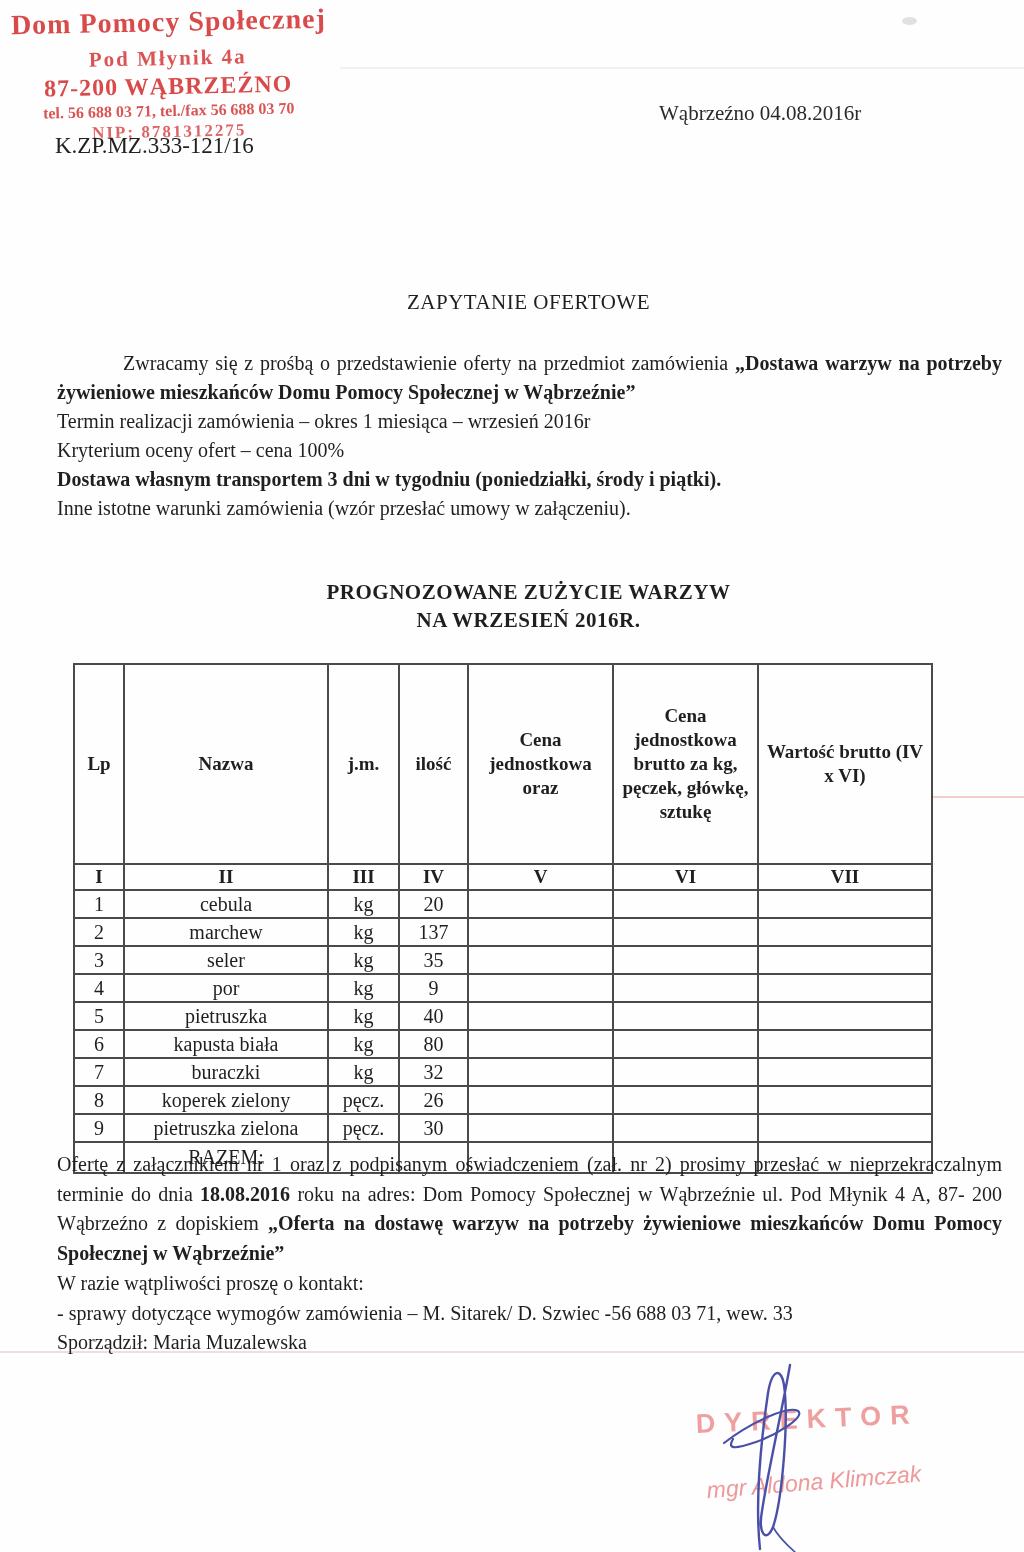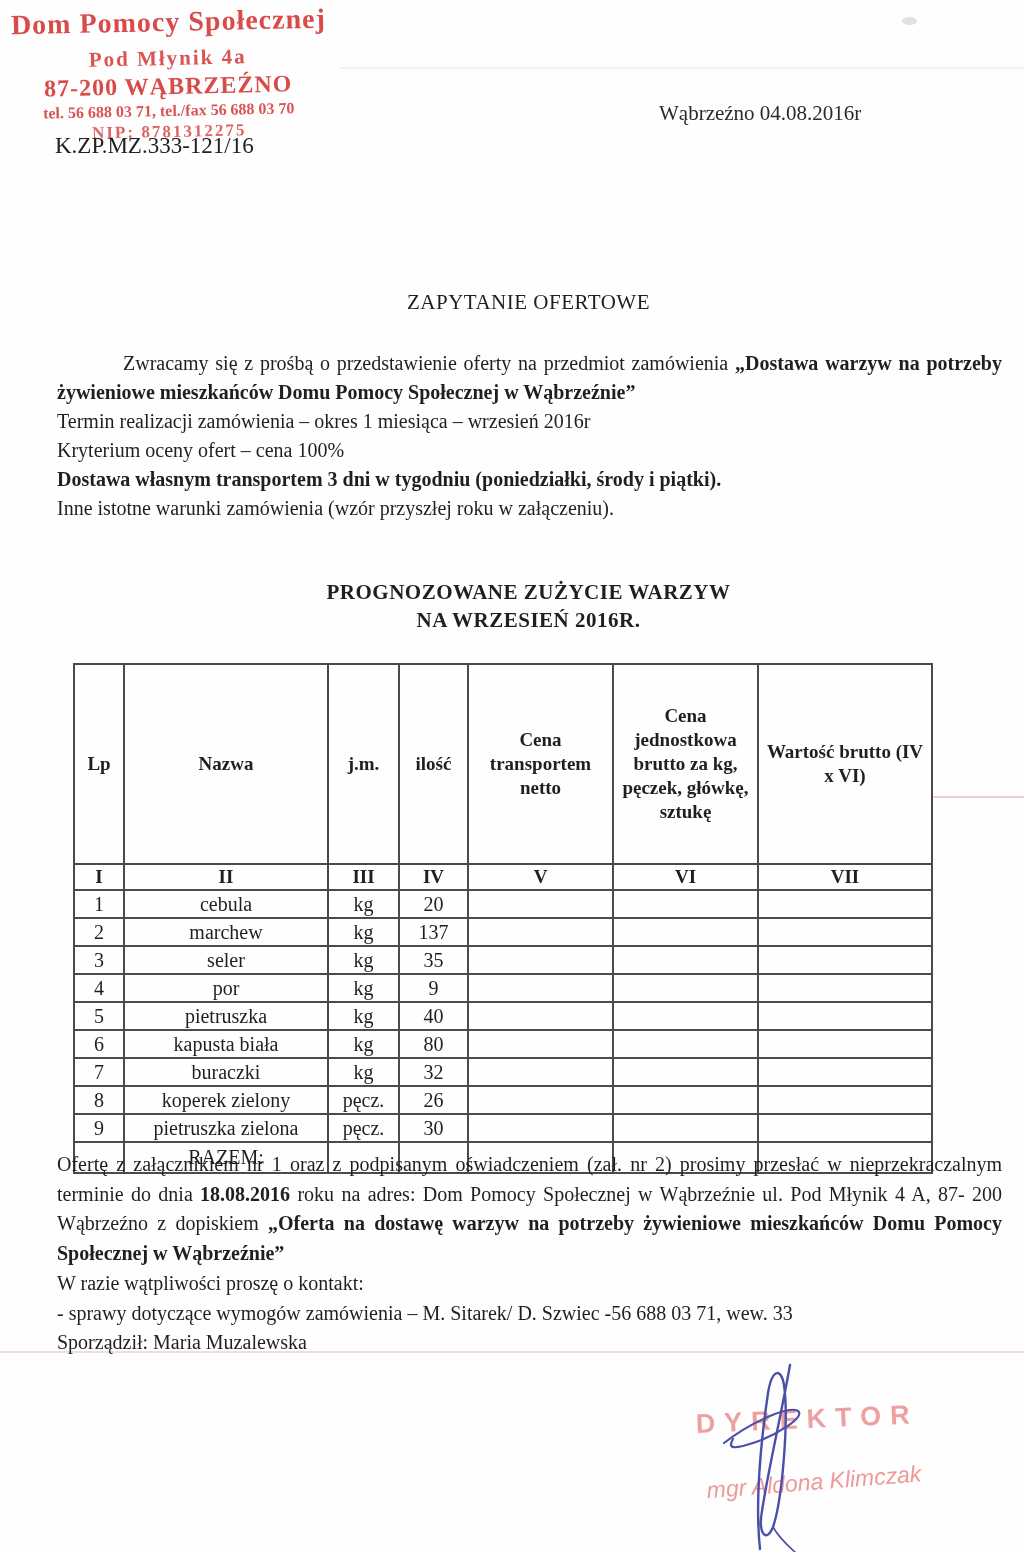--- a/index.html
+++ b/index.html
@@ -96,21 +96,21 @@
   <div class="refnum">K.ZP.MZ.333-121/16</div>
   <div class="dateline">Wąbrzeźno  04.08.2016r</div>
 
   <div class="doc-title">ZAPYTANIE OFERTOWE</div>
 
   <div class="intro">
     <p class="lead"><span>Zwracamy się z prośbą o przedstawienie oferty na  przedmiot zamówienia </span><span class="b">„Dostawa warzyw na potrzeby żywieniowe mieszkańców Domu Pomocy Społecznej w Wąbrzeźnie”</span></p>
     <div>Termin realizacji zamówienia – okres 1 miesiąca – wrzesień 2016r</div>
     <div>Kryterium oceny ofert – cena 100%</div>
     <div class="b">Dostawa własnym transportem 3 dni w tygodniu (poniedziałki, środy i piątki).</div>
-    <div>Inne istotne warunki zamówienia (wzór przyszłej roku w załączeniu).</div>
+    <div>Inne istotne warunki zamówienia (wzór przesłać umowy w załączeniu).</div>
   </div>
 
   <div class="forecast-title">
     <div>PROGNOZOWANE ZUŻYCIE WARZYW</div>
     <div>NA WRZESIEŃ 2016R.</div>
   </div>
 
   <table class="forecast">
     <colgroup>
       <col class="col-lp">
@@ -120,21 +120,21 @@
       <col class="col-netto">
         <col class="col-brutto">
         <col class="col-wartosc">
     </colgroup>
     <thead>
       <tr>
         <th>Lp</th>
         <th>Nazwa</th>
         <th>j.m.</th>
         <th>ilość</th>
-        <th>Cena transportem netto</th>
+        <th>Cena jednostkowa oraz</th>
         <th>Cena jednostkowa brutto za kg, pęczek, główkę, sztukę</th>
         <th>Wartość brutto (IV x VI)</th>
       </tr>
     </thead>
     <tbody>
       <tr class="numerals">
         <td>I</td>
         <td>II</td>
         <td>III</td>
         <td>IV</td>

